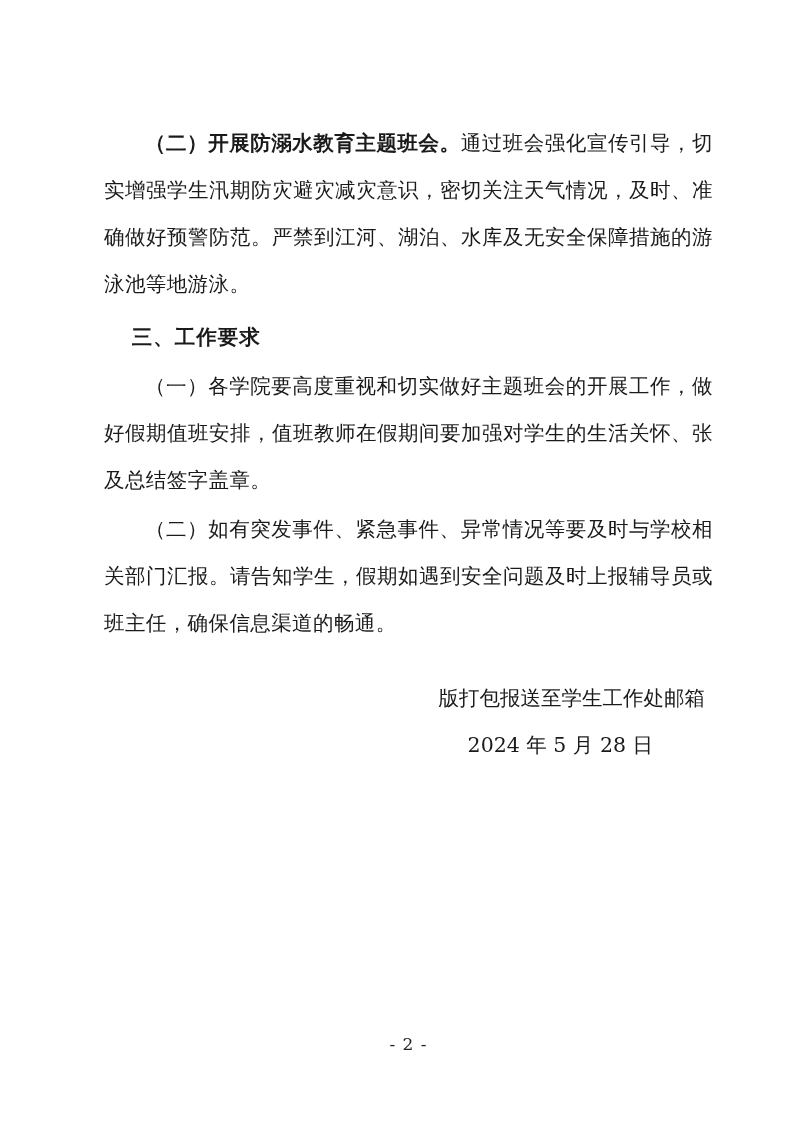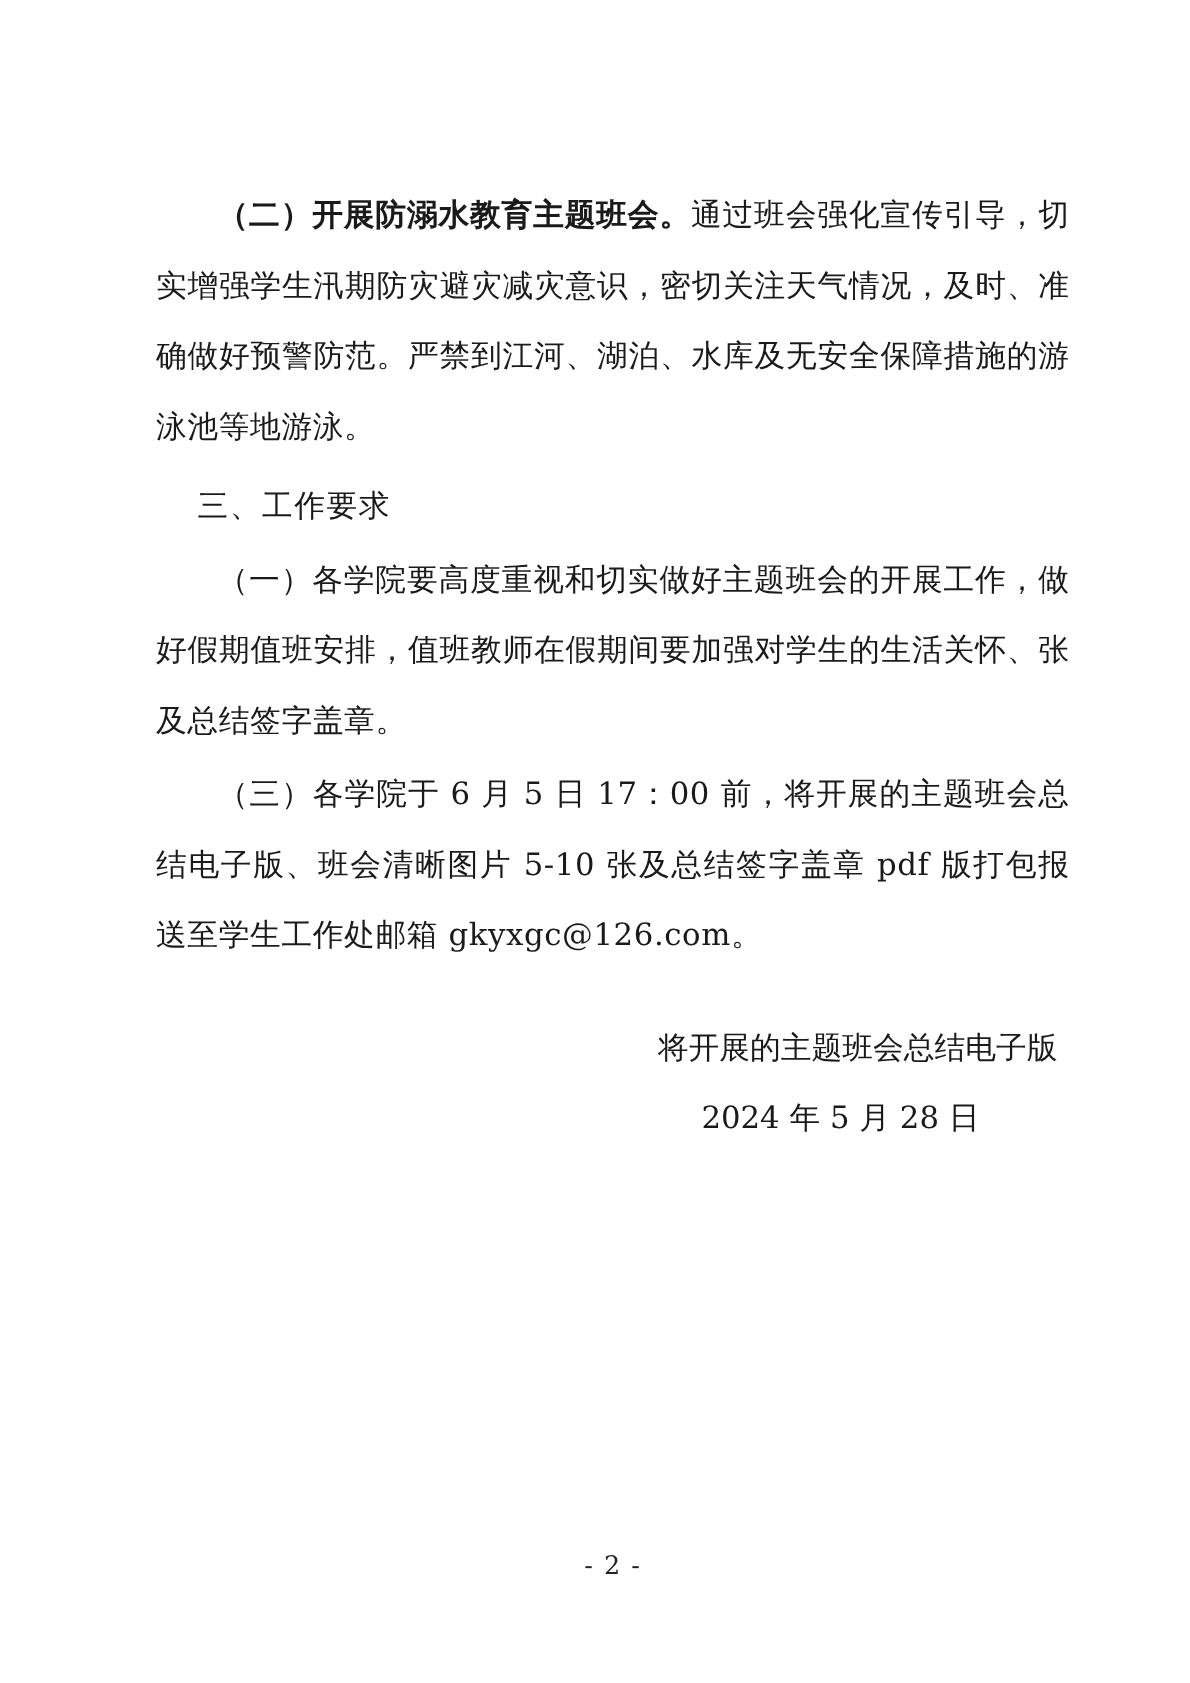--- a/index.html
+++ b/index.html
@@ -35,21 +35,21 @@
   .para {
     text-indent: 2em;
     margin: 0 0 2px 0;
   }
   .bold {
     font-weight: bold;
   }
   .section-heading {
     font-size: 20.5px;
     line-height: 47px;
-    font-weight: normal;
+    font-weight: bold;
     text-indent: 1.35em;
     margin: 6px 0 2px 0;
     letter-spacing: 1px;
   }
   .signature-block {
     margin-top: 28px;
     font-size: 20.5px;
     line-height: 47px;
     text-align: right;
     padding-right: 8px;
@@ -79,23 +79,23 @@
 
   <p class="body-text para">
     <span class="bold">（二）开展防溺水教育主题班会。</span><span>通过班会强化宣传引导，切实增强学生汛期防灾避灾减灾意识，密切关注天气情况，及时、准确做好预警防范。严禁到江河、湖泊、水库及无安全保障措施的游泳池等地游泳。</span>
   </p>
 
 
   <h2 class="section-heading">三、工作要求</h2>
 
   <p class="body-text para">（一）各学院要高度重视和切实做好主题班会的开展工作，做好假期值班安排，值班教师在假期间要加强对学生的生活关怀、张及总结签字盖章。</p>
 
+  <p class="body-text para">（二）如有突发事件、紧急事件、异常情况等要及时与学校相关部门汇报。请告知学生，假期如遇到安全问题及时上报辅导员或班主任，确保信息渠道的畅通。</p>
 
-  <p class="body-text para">（三）各学院于 6 月 5 日 17：00 前，将开展的主题班会总结电子版、班会清晰图片 5-10 张及总结签字盖章 pdf 版打包报送至学生工作处邮箱 gkyxgc@126.com。</p>
 
   <div class="signature-block">
-    <span class="signature-line">将开展的主题班会总结电子版</span>
+    <span class="signature-line">版打包报送至学生工作处邮箱</span>
     <span class="signature-date">2024 年 5 月 28 日</span>
   </div>
 
   <div class="page-number">- 2 -</div>
 
 </div>
 
 </body></html>

